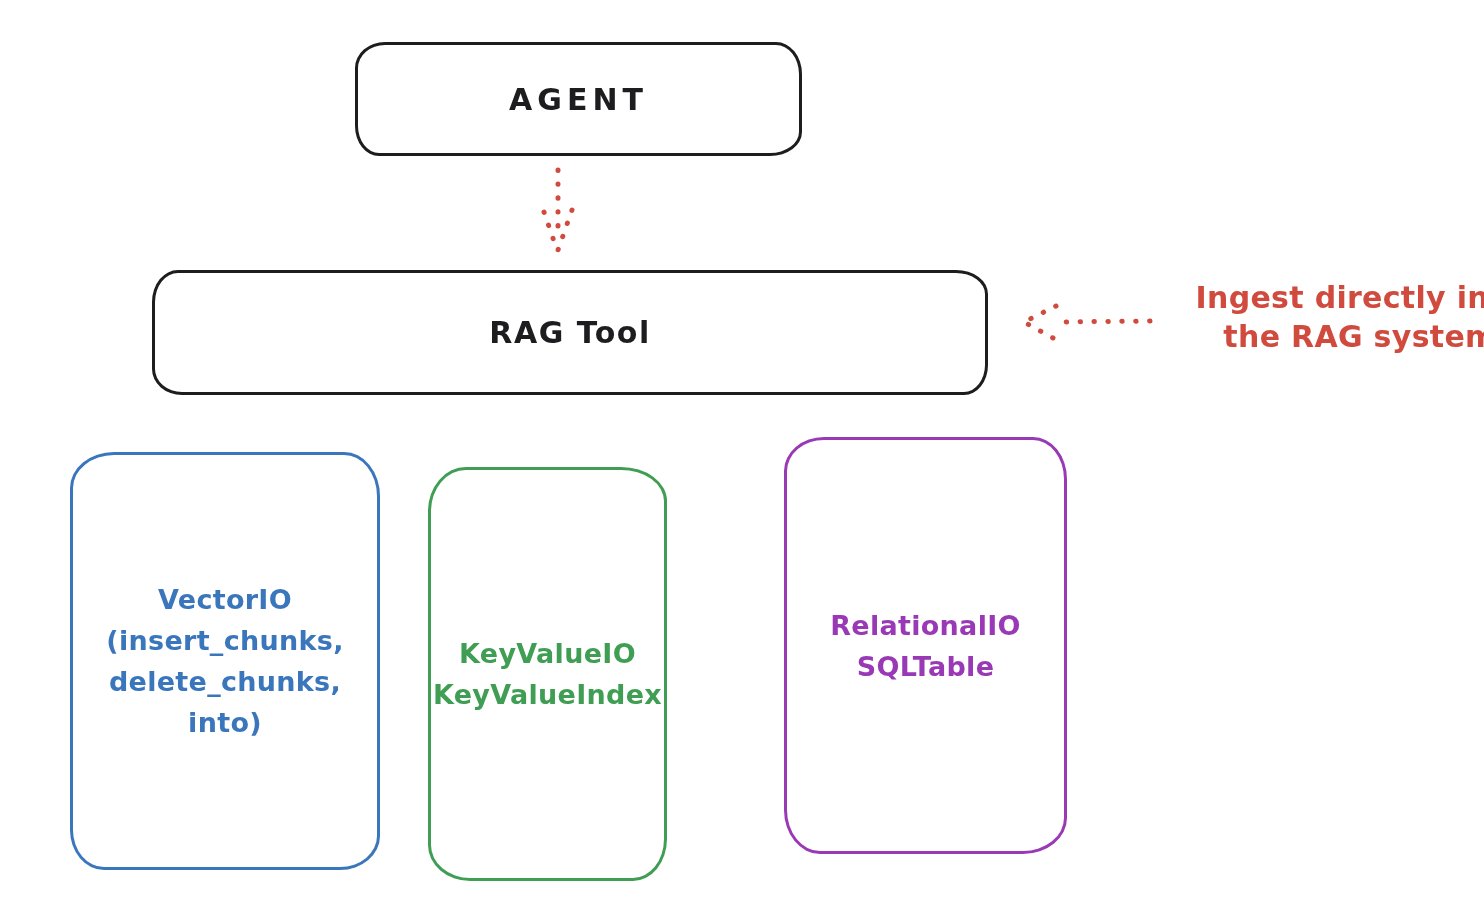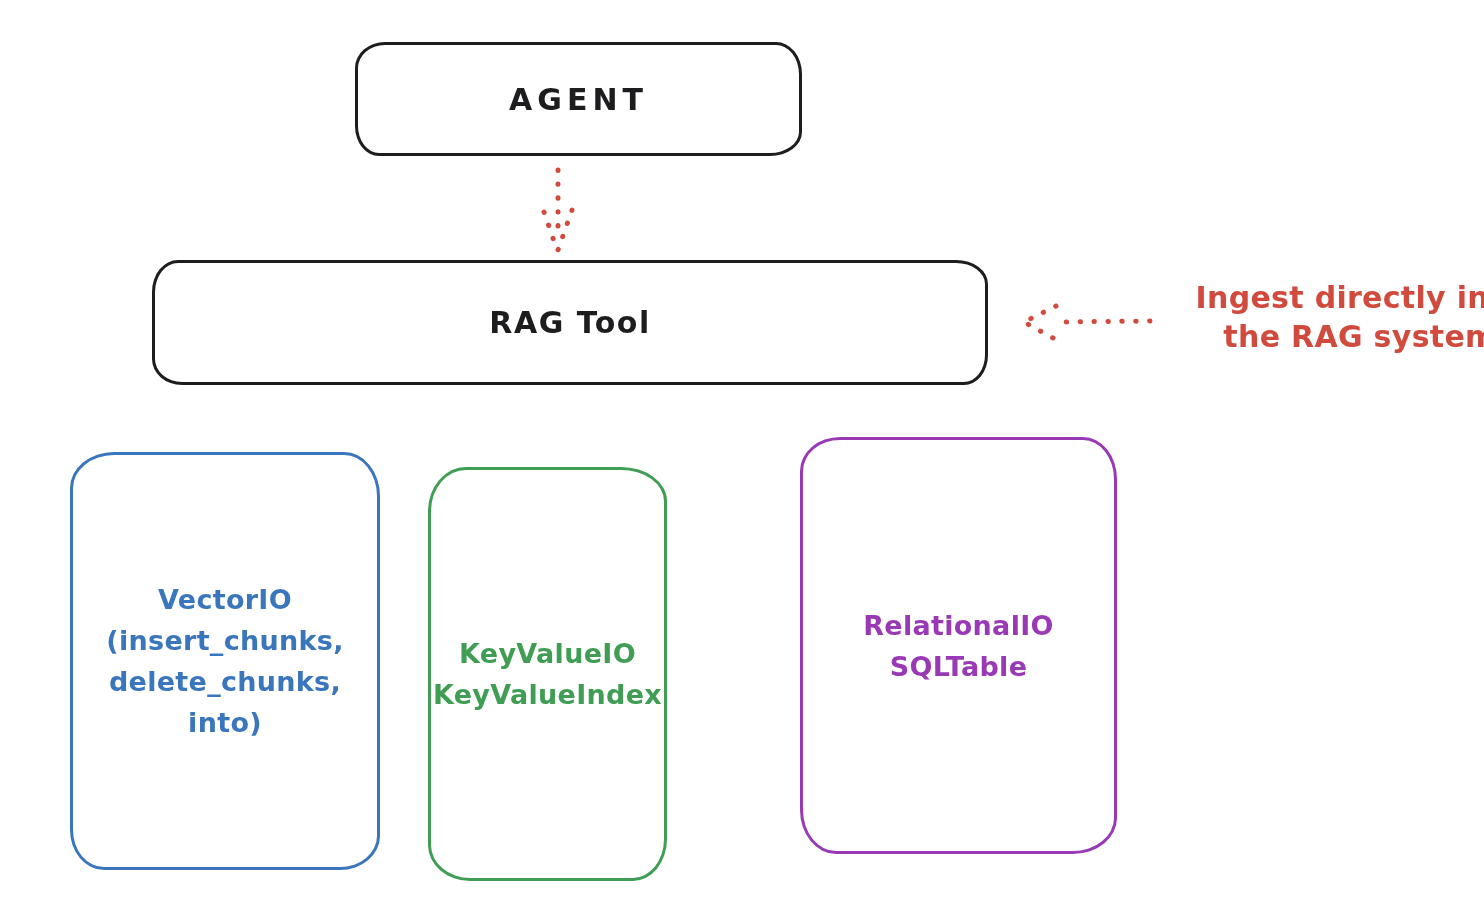--- a/index.html
+++ b/index.html
@@ -38,21 +38,21 @@
     font-weight: 700;
     letter-spacing: 2px;
   }
   #agent-box {
     left: 355px; top: 42px;
     width: 447px; height: 114px;
     border-radius: 30px 26px 32px 24px / 26px 32px 24px 30px;
   }
   #agent-box .node-label { letter-spacing: 5px; }
   #rag-box {
-    left: 152px; top: 260px;
+    left: 152px; top: 270px;
     width: 836px; height: 125px;
     border-radius: 26px 32px 24px 30px / 32px 24px 30px 26px;
   }
   #rag-box .node-label { font-weight: 600; letter-spacing: 1.5px; }
 
   
   .storage-box {
     position: absolute;
     border: 3px solid currentColor;
     display: flex;
@@ -72,21 +72,21 @@
     color: var(--blue);
     border-radius: 44px 36px 40px 34px / 36px 44px 34px 40px;
   }
   #keyvalue-box {
     left: 428px; top: 467px; width: 239px; height: 414px;
     color: var(--green);
     border-radius: 38px 46px 34px 42px / 44px 34px 42px 36px;
     justify-content: center;
   }
   #relational-box {
-    left: 800px; top: 437px; width: 317px; height: 417px;
+    left: 784px; top: 437px; width: 283px; height: 417px;
     color: var(--purple);
     border-radius: 40px 34px 44px 36px / 34px 42px 36px 44px;
   }
 
   
   #ingest-note {
     position: absolute;
     left: 1189px; top: 278px; width: 342px;
     color: var(--red);
     font-size: 30px;

